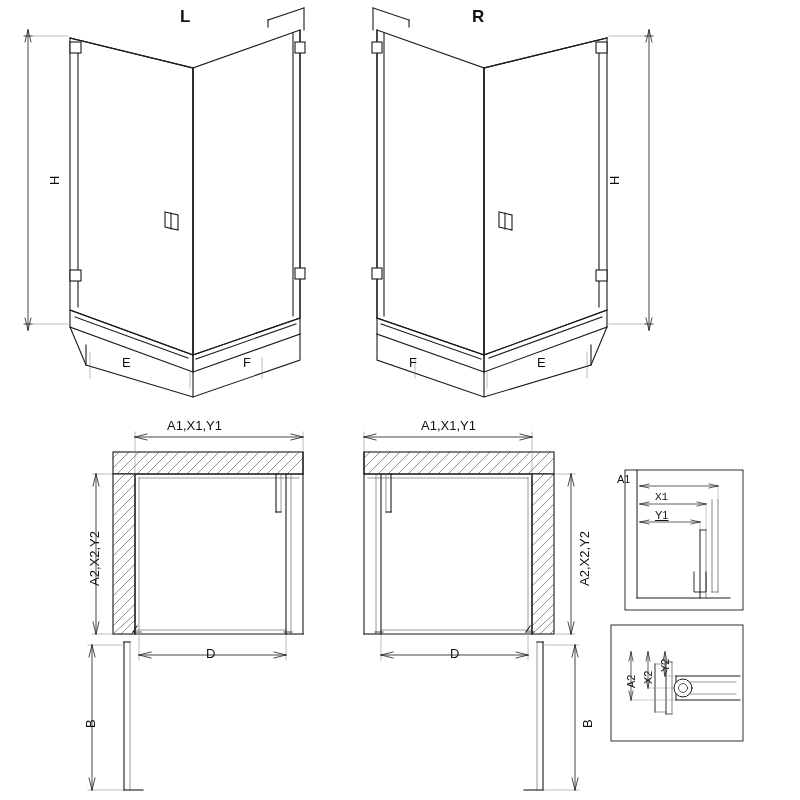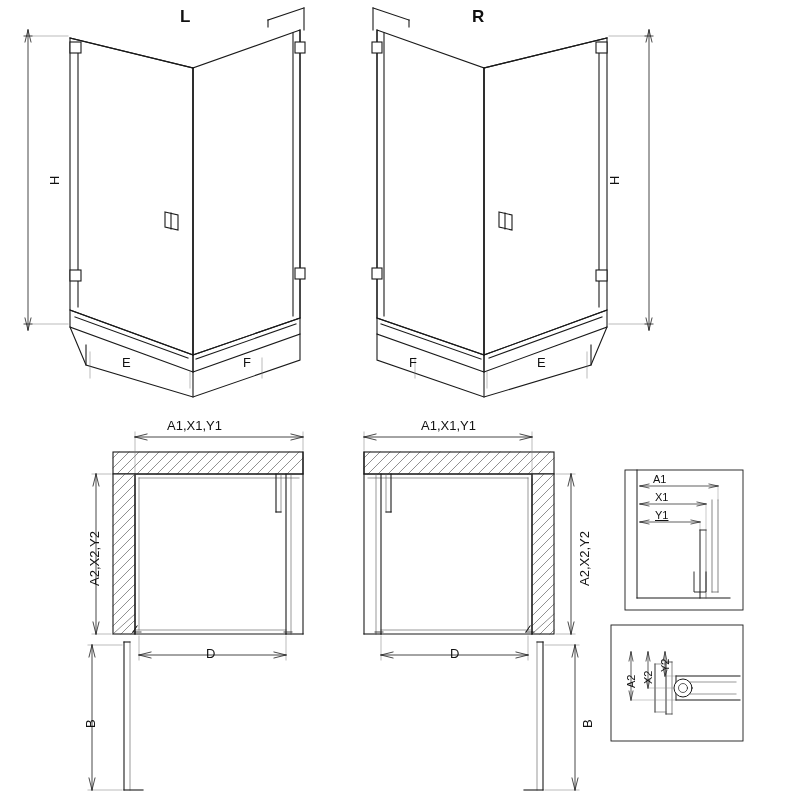--- a/index.html
+++ b/index.html
@@ -341,21 +341,21 @@
   <div class="lbl" style="left:167px; top:419px;">A1,X1,Y1</div>
   <div class="lbl rot" style="left:88px; top:586px;">A2,X2,Y2</div>
   <div class="lbl" style="left:206px; top:647px;">D</div>
   <div class="lbl rot" style="left:84px; top:728px;">B</div>
 
   <div class="lbl" style="left:421px; top:419px;">A1,X1,Y1</div>
   <div class="lbl rot" style="left:578px; top:586px;">A2,X2,Y2</div>
   <div class="lbl" style="left:450px; top:647px;">D</div>
   <div class="lbl rot" style="left:581px; top:728px;">B</div>
 
-  <div class="lbl small" style="left:653px; top:474px;">A1</div>
-  <div class="lbl small" style="left:655px; top:492px;">X1</div>
+  <div class="lbl small" style="left:617px; top:474px;">A1</div>
+  <div class="lbl small" style="left:655px; top:492px;font-family:Liberation Mono, monospace;">X1</div>
   <div class="lbl small" style="left:655px; top:510px;text-decoration:underline;">Y1</div>
 
   <div class="lbl small rot" style="left:626px; top:688px;">A2</div>
   <div class="lbl small rot" style="left:643px; top:684px;">X2</div>
   <div class="lbl small rot" style="left:660px; top:672px;">Y2</div>
 
 </div>
 
 </body></html>

